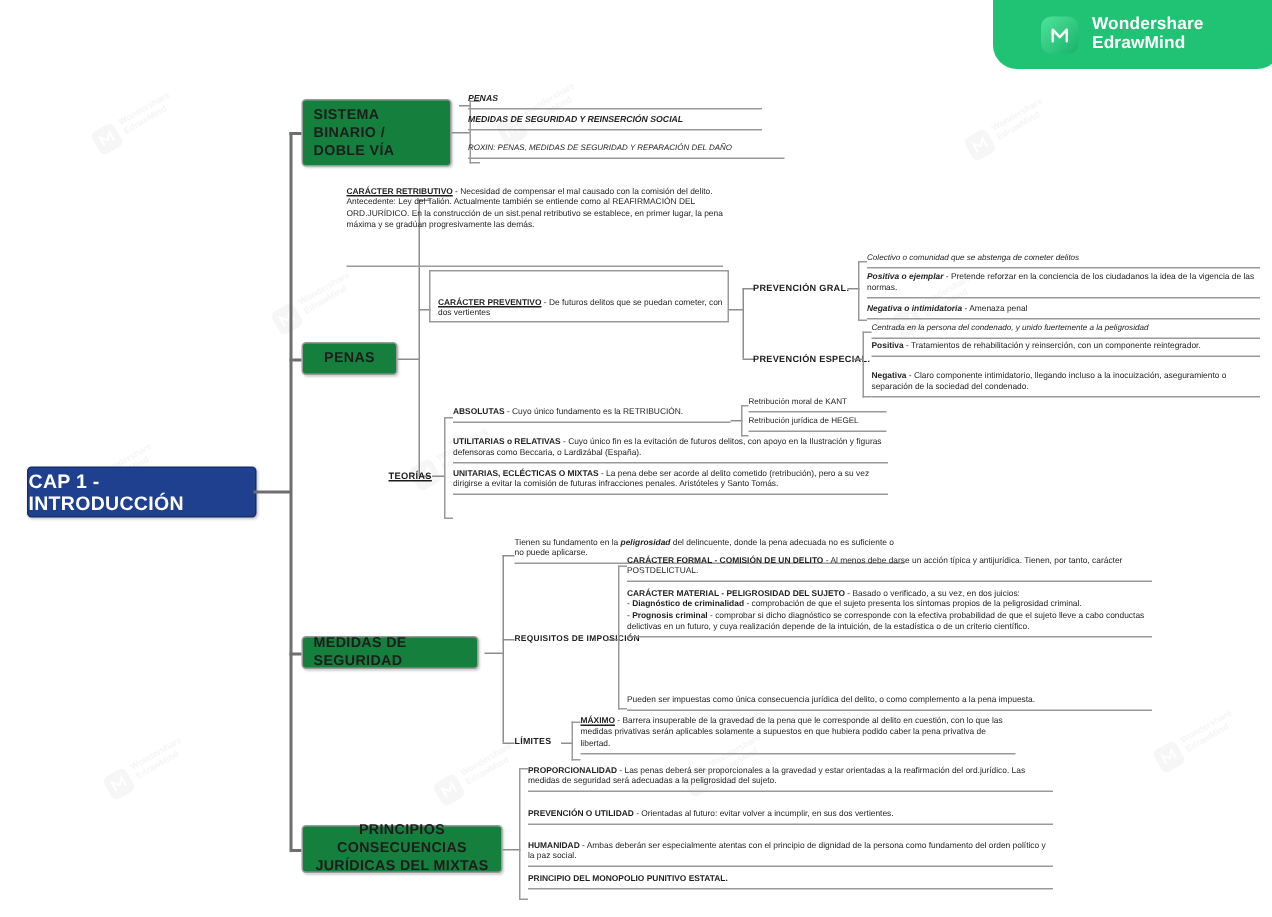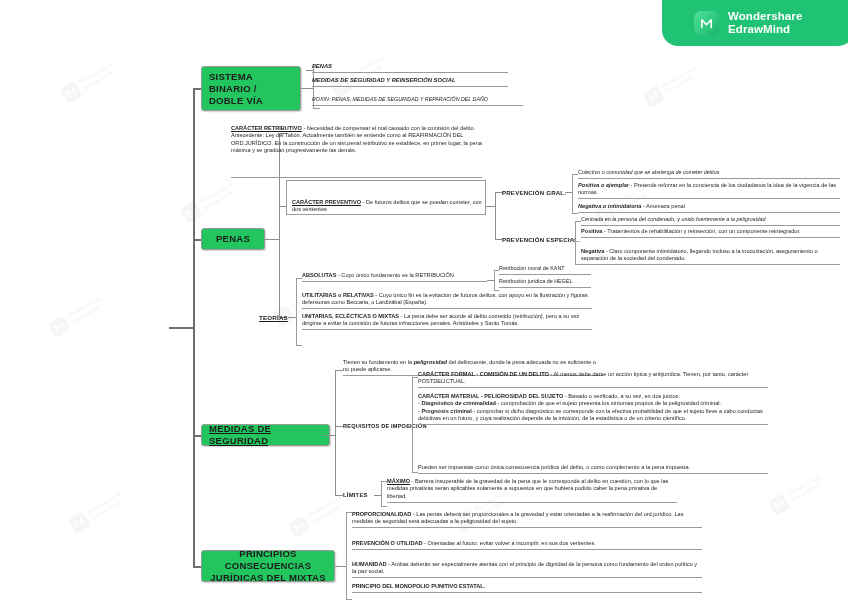--- a/index.html
+++ b/index.html
@@ -106,21 +106,21 @@
     letter-spacing: 0.2px;
     display: flex;
     align-items: center;
     justify-content: center;
     box-shadow: 1px 1px 2px rgba(0,0,0,0.25);
   }
 
   
   .lvl1 {
     position: absolute;
-    background: #22c55e;
+    background: #15803d;
     border: 1px solid #9a9a9a;
     border-radius: 3px;
     color: #1c1c1c;
     font-size: 9.5px;
     font-weight: 700;
     letter-spacing: 0.25px;
     display: flex;
     align-items: center;
     padding: 3px 7px;
     box-sizing: border-box;
@@ -293,20 +293,21 @@
         <svg width="15" height="15" viewBox="0 0 24 24">
             <path d="M4.5 18.5V6l7.5 8 7.5-8v12.5" fill="none" stroke="#ffffff" stroke-width="2.6" stroke-linecap="round" stroke-linejoin="round"></path>
           </svg>
       </span>
       <span class="logo-text">
         <span>Wondershare</span><br><span>EdrawMind</span>
       </span>
     </div>
   </div>
 
+  <div id="root-node">CAP 1 - INTRODUCCIÓN</div>
 
   <div class="conn thick h" style="left:169px; top:327px; width:25px;"></div>
   <div class="conn thick v" style="left:193px; top:88px;  height:478px;"></div>
 
   <div class="conn thick h" style="left:193px; top:88px; width:8px;"></div>
   <div class="lvl1" style="left:201px; top:66px; width:100px; height:45px;">SISTEMA BINARIO / DOBLE VÍA</div>
 
   <div class="conn h" style="left:301px; top:88px; width:13px;"></div>
   <div class="bracket" style="left:313px; top:67px; width:7px; height:42px;"></div>
 
@@ -385,21 +386,21 @@
 
   <div class="leaf" style="left:302px; top:292px; width:290px;">
     <span><b>UTILITARIAS o RELATIVAS</b><span> - Cuyo único fin es la evitación de futuros delitos, con apoyo en la Ilustración y figuras defensoras como Beccaria, o Lardizábal (España).</span></span>
   </div>
 
   <div class="leaf" style="left:302px; top:313px; width:290px;">
     <span><b>UNITARIAS, ECLÉCTICAS O MIXTAS</b><span> - La pena debe ser acorde al delito cometido (retribución), pero a su vez dirigirse a evitar la comisión de futuras infracciones penales. Aristóteles y Santo Tomás.</span></span>
   </div>
 
   <div class="conn thick h" style="left:193px; top:435px; width:8px;"></div>
-  <div class="lvl1" style="left:201px; top:424px; width:129px; height:22px; justify-content:center;text-decoration:underline;">MEDIDAS DE SEGURIDAD</div>
+  <div class="lvl1" style="left:201px; top:424px; width:118px; height:22px; justify-content:center;">MEDIDAS DE SEGURIDAD</div>
 
   <div class="conn h" style="left:323px; top:435px; width:13px;"></div>
   <div class="conn v" style="left:335px; top:370px; height:125px;"></div>
 
   <div class="conn h" style="left:335px; top:370px; width:8px;"></div>
   <div class="leaf nb" style="left:343px; top:359px; width:260px;">
     <span>Tienen su fundamento en la <b><i>peligrosidad</i></b> del delincuente, donde la pena adecuada no es suficiente o no puede aplicarse.</span>
   </div>
   <div class="divider" style="left:343px; top:375px; width:260px;"></div>
 

